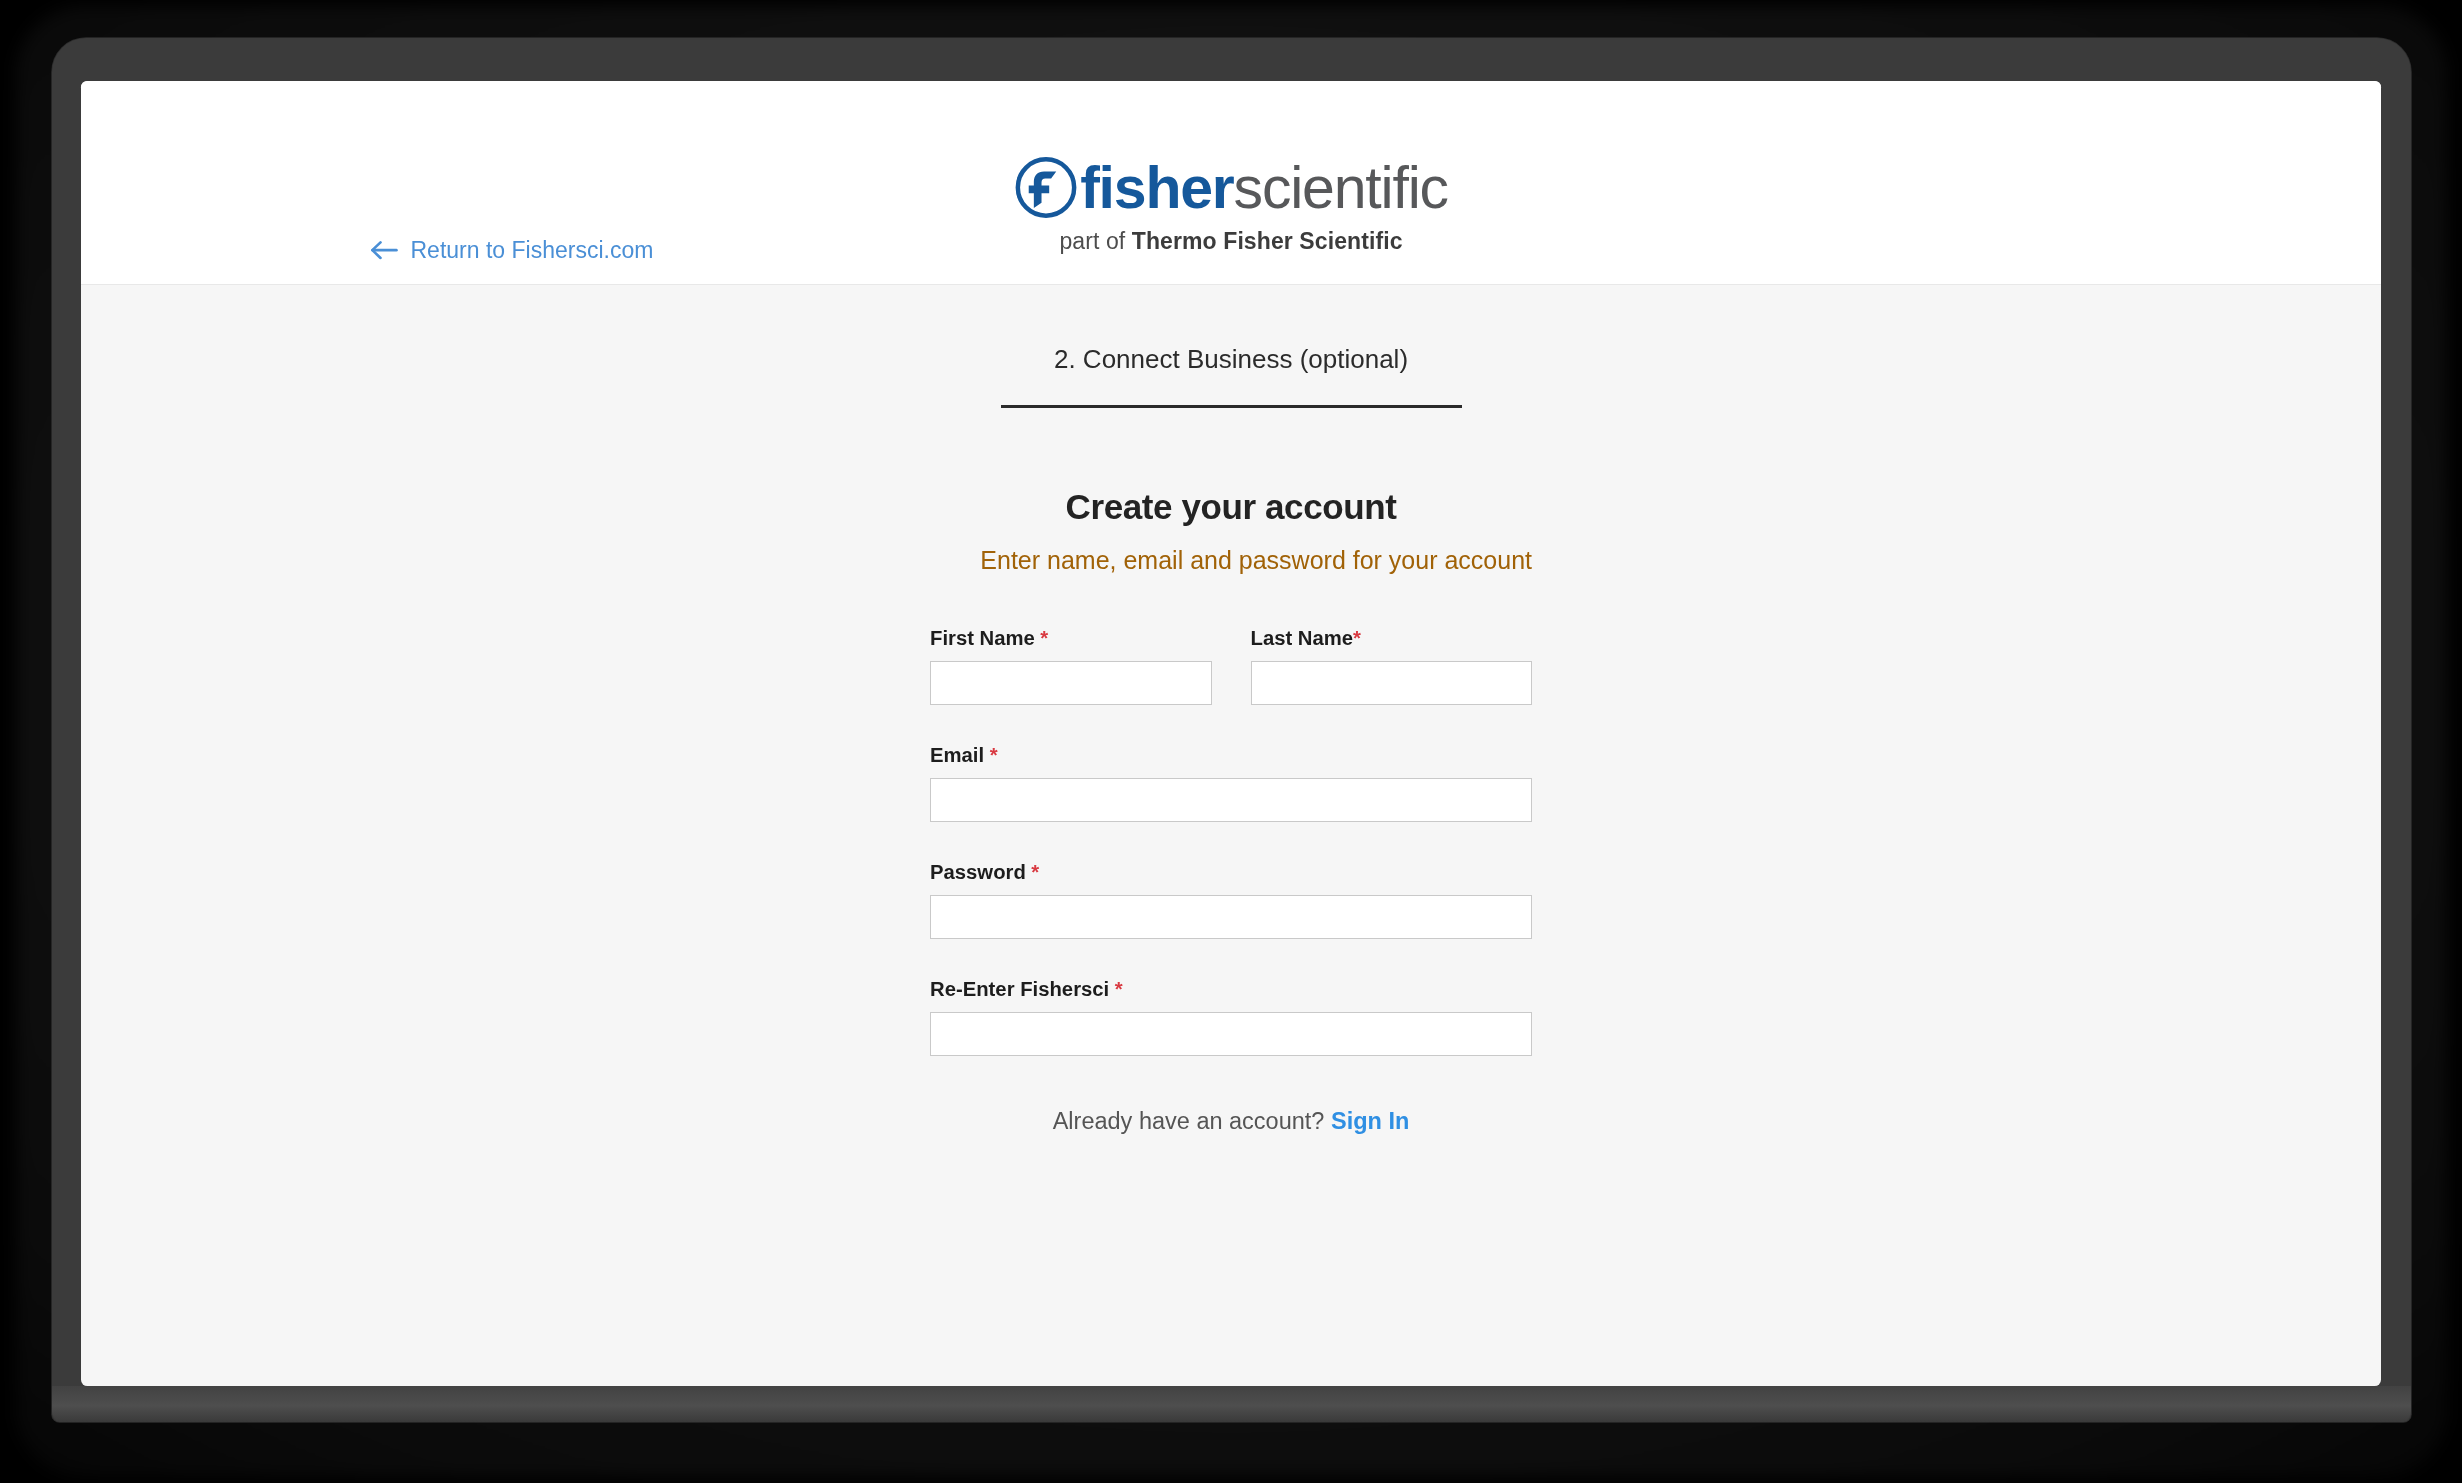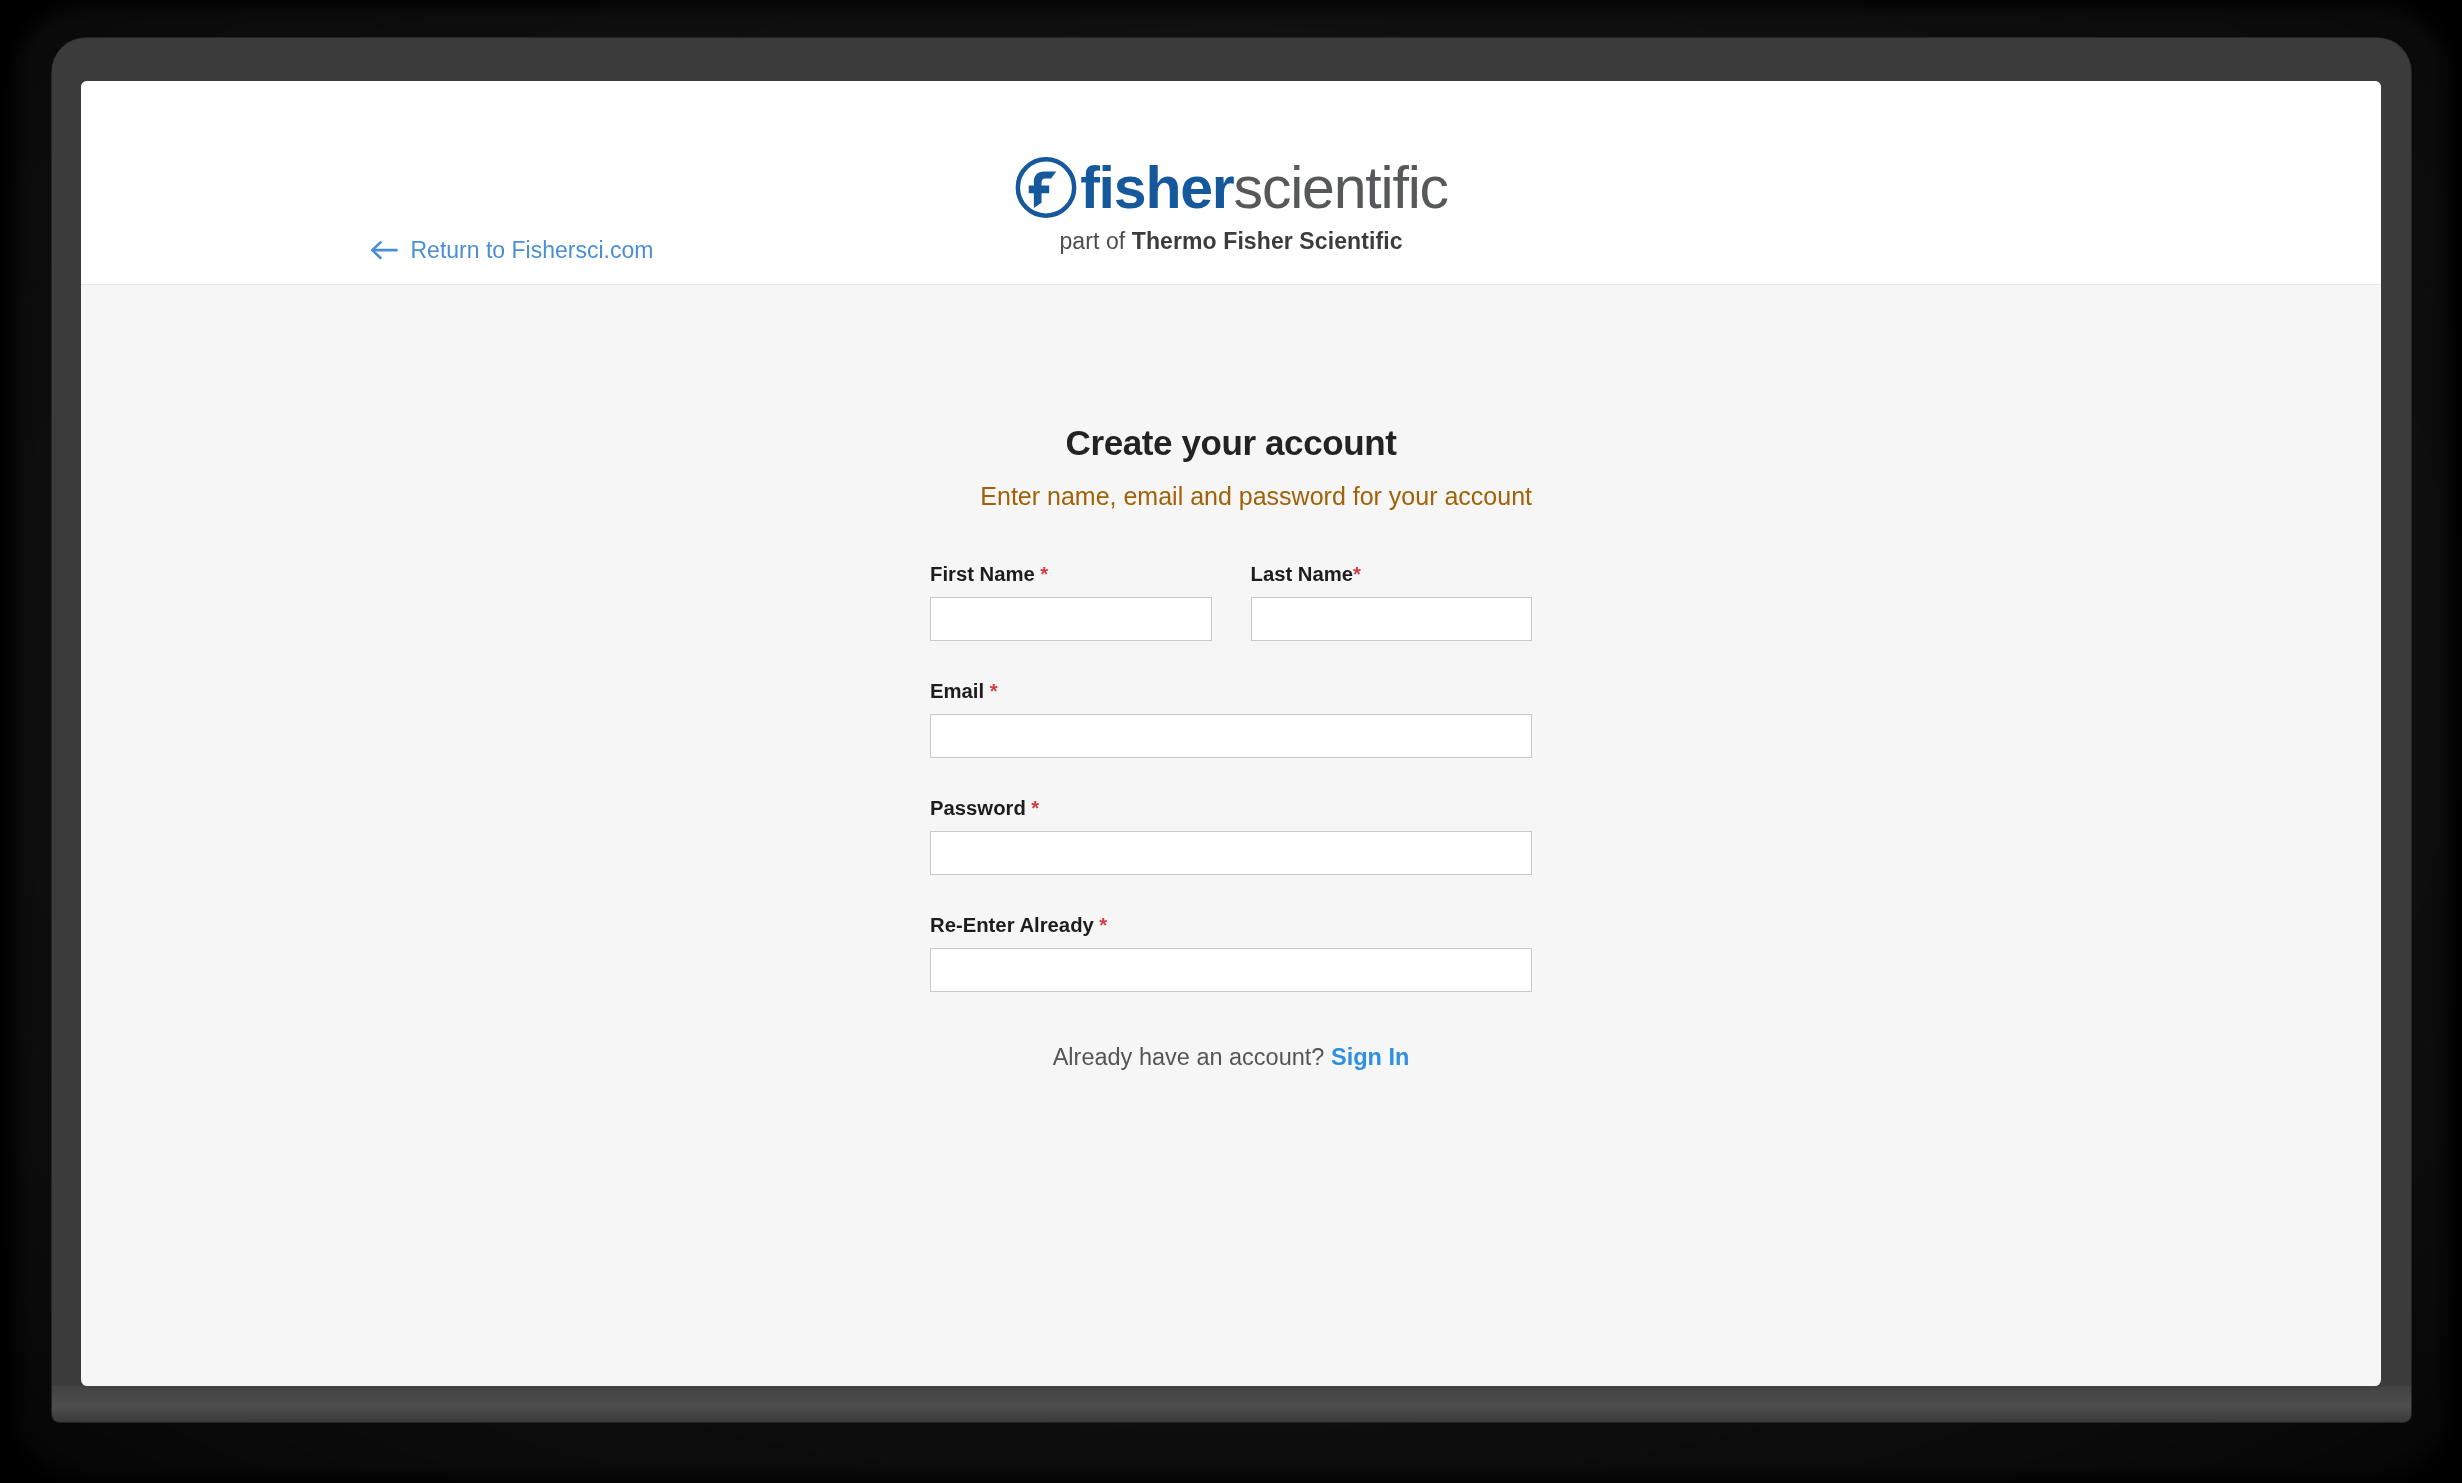--- a/index.html
+++ b/index.html
@@ -278,20 +278,24 @@
             <span class="w-fisher">fisher</span><span class="w-sci">scientific</span>
           </div>
         </div>
         <div class="logo-tag">
           <span>part of </span><b>Thermo Fisher Scientific</b>
         </div>
       </div>
     </div>
 
     <div class="steps">
+      <div class="step inactive">
+        <span class="step-label">2. Connect Business (optional)</span>
+        <span class="step-rule"></span>
+      </div>
     </div>
 
     <div class="form-wrap">
       <h1 class="form-title">Create your account</h1>
       <p class="form-subtitle">Enter name, email and password for your account</p>
 
       <div class="fields">
 
         <div class="field-row">
           <div class="field half">
@@ -317,21 +321,21 @@
 
         <div class="field full">
           <label class="field-label">
             <span>Password</span><span class="req" style="margin-left: 5.5px;">*</span>
           </label>
           <input class="field-input" type="password" placeholder="" style="">
         </div>
 
         <div class="field full">
           <label class="field-label">
-            <span>Re-Enter Already</span><span class="req" style="margin-left: 5.5px;">*</span>
+            <span>Re-Enter Fishersci</span><span class="req" style="margin-left: 5.5px;">*</span>
           </label>
           <input class="field-input" type="password" placeholder="" style="">
         </div>
 
       </div>
 
       <div class="signin-row">
         <span>Already have an account?</span>
         <a class="signin-link">Sign In</a>
       </div>

